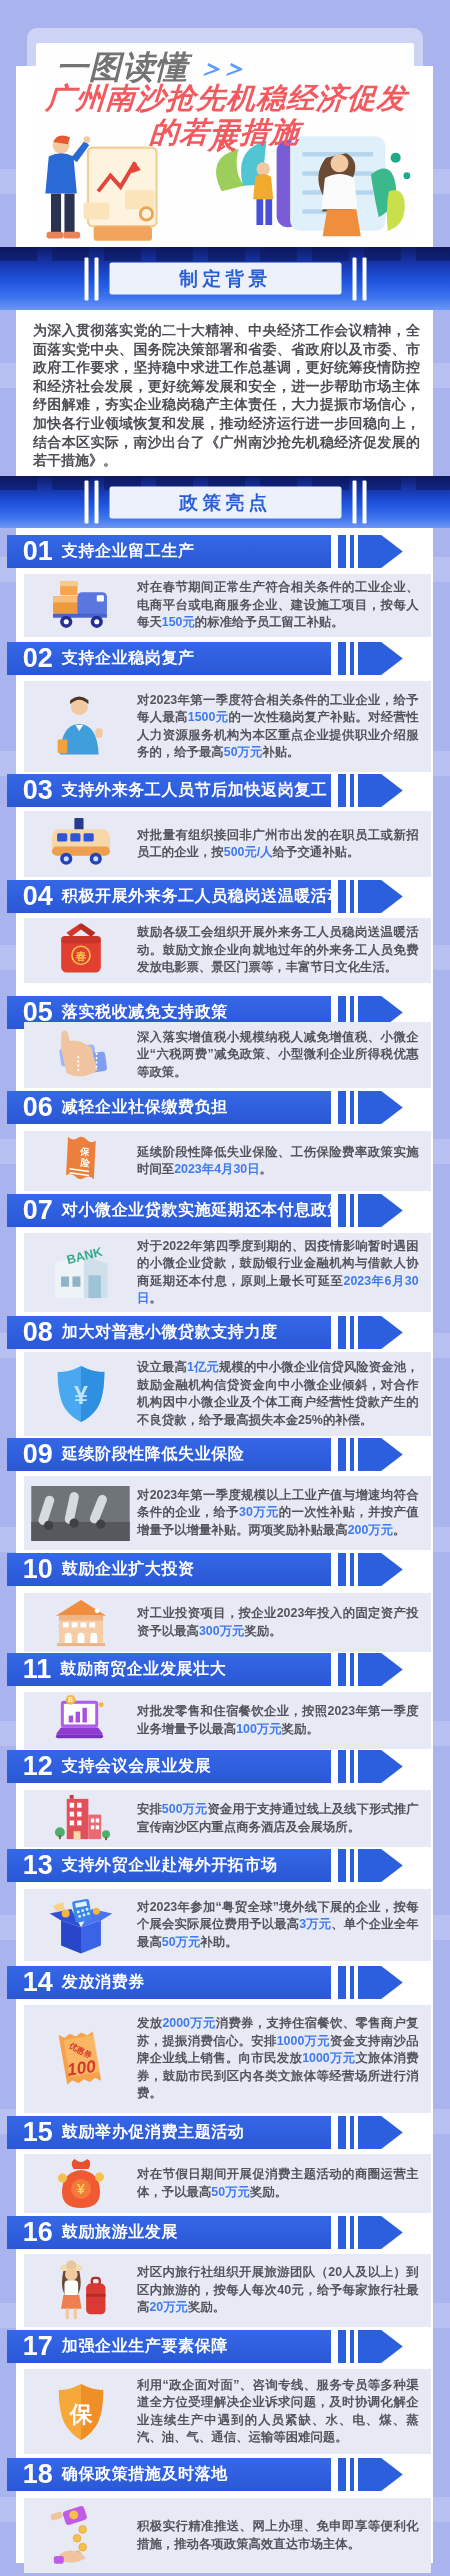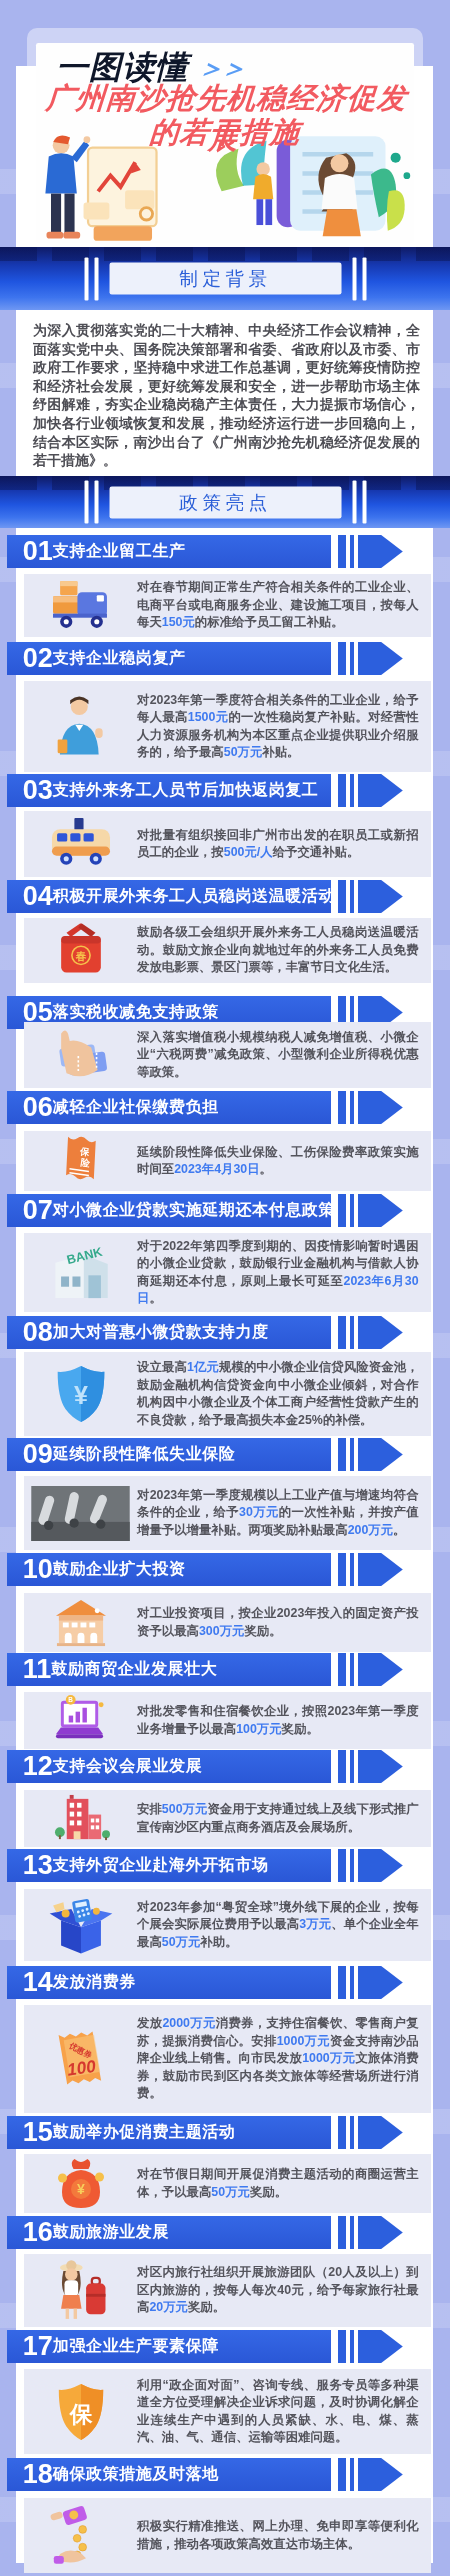--- a/index.html
+++ b/index.html
@@ -5,48 +5,48 @@
   html,body{margin:0;padding:0}
   .page{position:relative;width:451px;height:2576px;overflow:hidden;
     font-family:"Liberation Sans",sans-serif;
     background:#a9b4ee;
     background-image:repeating-linear-gradient(180deg,rgba(255,255,255,0) 0 169px,rgba(255,255,255,.16) 169px 194px);}
   .white-strip{position:absolute;left:16px;top:66px;width:417px;height:2497px;background:#ffffff}
   
   .header-outer{position:absolute;left:27px;top:28px;width:396px;height:215px;background:rgba(255,255,255,.42);border-radius:10px}
   .header-card{position:absolute;left:36px;top:43px;width:378px;height:200px;background:#fefefe;border-radius:2.3px;overflow:hidden}
   .title-row{position:absolute;top:3.4px;left:20px;display:flex;align-items:center;gap:10px;z-index:3}
-  .title-blue{font-size:32px;font-weight:900;font-style:italic;color:#0f172a;letter-spacing:1.1px}
+  .title-blue{font-size:32px;font-weight:900;font-style:italic;color:#737373;letter-spacing:1.1px}
   .chevrons{font-size:26px;font-weight:900;font-style:italic;color:#5a9df5;transform:skewX(-8deg);letter-spacing:-3.4px}
   .title-red{position:absolute;width:100%;text-align:center;font-weight:900;font-style:italic;color:#f25a60;letter-spacing:1.1px;z-index:3;transform:skewX(-4deg)}
   .title-red.l1{top:36px;font-size:29px}
   .title-red.l2{top:70px;font-size:29px}
   .illus{position:absolute;left:0;bottom:0;width:378px;height:119px;z-index:1}
   
   .band{position:absolute;left:0;width:451px;
     background:linear-gradient(180deg,#0f1b66 0%,#1638b0 28%,#1f55e0 55%,#3d74ee 80%,#6e97f3 100%)}
   .band::before{content:"";position:absolute;left:0;top:0;width:100%;height:13.5px;
     background:repeating-linear-gradient(90deg,rgba(9,18,80,.45) 0 37px,rgba(9,18,80,0) 37px 52px)}
   .band1{top:247px;height:63px}
   .band2{top:476px;height:52px}
   .banner{position:absolute;left:50%;top:50%;transform:translate(-50%,-50%);display:flex;align-items:center;gap:6.8px}
   .vbar{width:4px;height:43px;background:#fff;border-radius:1.1px}
   .vbar.short{height:43px;width:3.4px}
   .banner-box{width:232px;height:32px;margin:0 4.5px;background:#edf1fb;border-radius:2.3px;
     display:flex;align-items:center;justify-content:center;
-    font-size:18.6px;font-weight:400;color:#2b5fd8;letter-spacing:4.5px}
+    font-size:18.6px;font-weight:700;color:#2b5fd8;letter-spacing:4.5px}
   
   .bg-text{position:absolute;left:33px;top:321px;width:387px;font-size:14px;line-height:18.6px;
     color:#4e4e55;font-weight:700;text-align:justify;z-index:2}
   
   .ibar{position:absolute;left:6.8px;width:398px;height:33px;z-index:2}
   .ibar .main{position:absolute;left:0;top:0;width:324px;height:33px;
     background:linear-gradient(180deg,#3568e6,#2a57d6);display:flex;align-items:center}
   .ibar .num{font-size:27px;font-weight:700;color:#fff;margin-left:16px;line-height:1}
-  .ibar .ttl{font-size:16px;font-weight:800;color:#fff;letter-spacing:0.6px;white-space:nowrap}
+  .ibar .ttl{font-size:16px;font-weight:800;color:#fff;margin-left:9px;letter-spacing:0.6px;white-space:nowrap}
   .ibar .s1{position:absolute;left:331px;top:0;width:8.4px;height:33px;background:#2c5fdd}
   .ibar .s2{position:absolute;left:343px;top:0;width:4.5px;height:33px;background:#2c5fdd}
   .ibar .arr{position:absolute;left:351px;top:0;width:45px;height:33px;background:#2c5fdd;
     clip-path:polygon(0 0,52% 0,100% 50%,52% 100%,0 100%)}
   .ibox{position:absolute;left:24px;width:407px;background:#e7e9f5;display:flex;align-items:center;overflow:hidden;z-index:2}
   .ibox .iconwrap{flex:0 0 113px;display:flex;align-items:center;justify-content:center}
   .ibox .body{flex:1;padding-right:12.4px;font-size:12.4px;line-height:17.5px;color:#54545c;font-weight:700;text-align:justify}
   .ibox .body .hl{color:#3f7af0}
 </style>
 </head>

